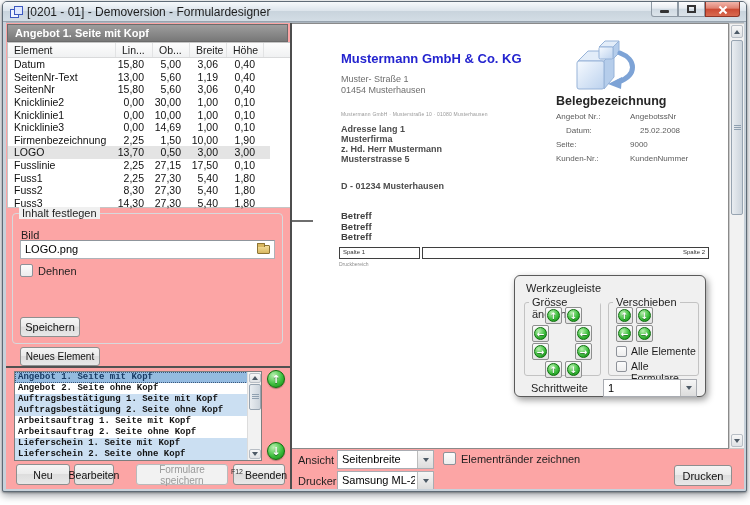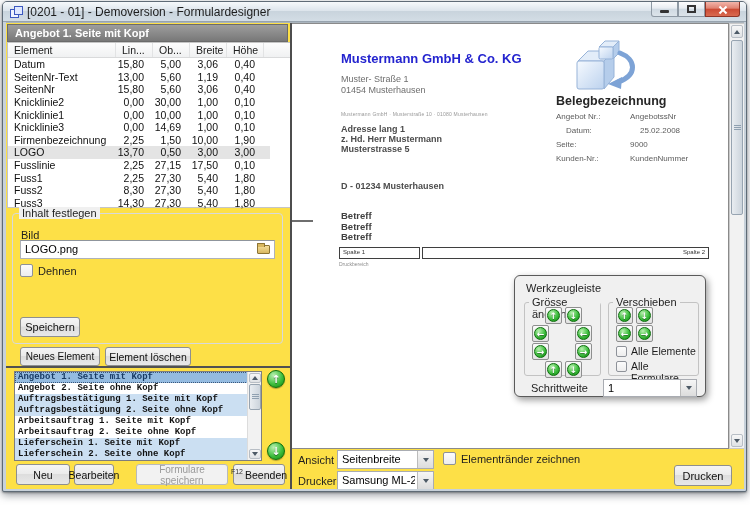--- a/index.html
+++ b/index.html
@@ -18,21 +18,21 @@
   .wbtn { width:27px; height:15px; border:1px solid #8e99a4; border-top:none; display:flex; align-items:center; justify-content:center;
     background:linear-gradient(#fdfdfe,#e7ecf1 45%,#cfd9e2 50%,#dce4ea); }
   .wbtn.min { border-radius:0 0 0 3px; }
   .wbtn.close { width:35px; border-radius:0 0 3px 0; background:linear-gradient(#f2b5aa,#e08271 45%,#cc4a33 50%,#d96a50); border-color:#903527; }
   .glyph-min { width:9px; height:3px; background:#333; border-radius:1px; margin-top:4px; }
   .glyph-max { width:9px; height:8px; border:2px solid #333; }
   .glyph-x { position:relative; width:9px; height:9px; }
   .glyph-x::before,.glyph-x::after { content:""; position:absolute; left:4px; top:0; width:2px; height:10px; background:#fff; }
   .glyph-x::before { transform:rotate(45deg); } .glyph-x::after { transform:rotate(-45deg); }
 
-  .client { position:absolute; left:3px; top:20px; width:738px; height:467px; background:#fde047; border-top:1px solid #aab4bd; overflow:hidden; }
+  .client { position:absolute; left:3px; top:20px; width:738px; height:467px; background:#fca5a5; border-top:1px solid #aab4bd; overflow:hidden; }
 
   
   .lp-header { position:absolute; left:1px; top:1px; width:281px; height:18px;
     background:linear-gradient(#9d9d9d,#787878); border:1px solid #6b6b6b;
     color:#fff; font-weight:bold; font-size:11px; line-height:16px; padding-left:7px; }
   .etable { position:absolute; left:1px; top:19px; width:328px; height:166px; background:#fff; border:1px solid #c5c5c5; }
   .ehead { display:flex; height:15px; background:linear-gradient(#fdfdfd,#f0f1f2); border-bottom:1px solid #d9dadb; font-size:10.5px; color:#202020; }
   .ehead > div { border-right:1px solid #e2e3e4; padding:1px 3px 0 6px; }
   .c-name { width:108px; } .c-num { width:37px; text-align:left; }
   .erow { display:flex; height:12.6px; font-size:10.5px; color:#111; align-items:center; }
@@ -259,21 +259,20 @@
       <span>LOGO.png</span>
       <span class="folder-btn">
           <span class="folder-ico"></span>
         </span>
     </div>
     <div class="checkbox" style="left:14px; top:241px;"></div>
     <div class="cb-label" style="left:32px; top:242px;">Dehnen</div>
     <button class="btn" style="left:14px; top:294px; width:60px; height:20px;">Speichern</button>
 
     <button class="btn" style="left:14px; top:324px; width:80px; height:19px; font-size:10px;">Neues Element</button>
-    <button class="btn" style="left:99px; top:324px; width:86px; height:19px; font-size:10.5px;">Element löschen</button>
 
     <div class="hline-dark" style="top:343px;"></div>
 
     <div class="formlist" style="top:348px;">
       <div style="width:233px;">
 
       <div class="fl-item selected"><span>Angebot 1. Seite mit Kopf</span></div>
           <div class="fl-item"><span>Angebot 2. Seite ohne Kopf</span></div>
           <div class="fl-item shaded"><span>Auftragsbestätigung 1. Seite mit Kopf</span></div>
           <div class="fl-item shaded"><span>Auftragsbestätigung 2. Seite ohne Kopf</span></div>
@@ -315,20 +314,21 @@
       <div class="doc-company">Mustermann GmbH &amp; Co. KG</div>
       <div class="doc-addr">
         <div>Muster- Straße 1</div>
         <div>01454 Musterhausen</div>
       </div>
       <div class="doc-sender">Mustermann GmbH · Musterstraße 10 · 01080 Musterhausen</div>
       <div class="doc-recipient">
         <div style="width:160px;">
 
         <div>Adresse lang 1</div>
+            <div>Musterfirma</div>
             <div>z. Hd. Herr Mustermann</div>
             <div>Musterstrasse 5</div>
           </div>
       </div>
       <div class="doc-city">D - 01234 Musterhausen</div>
       <div class="fold-mark"></div>
       <div class="doc-betreff">
         <div style="width:80px;">
 
         <div>Betreff</div>

